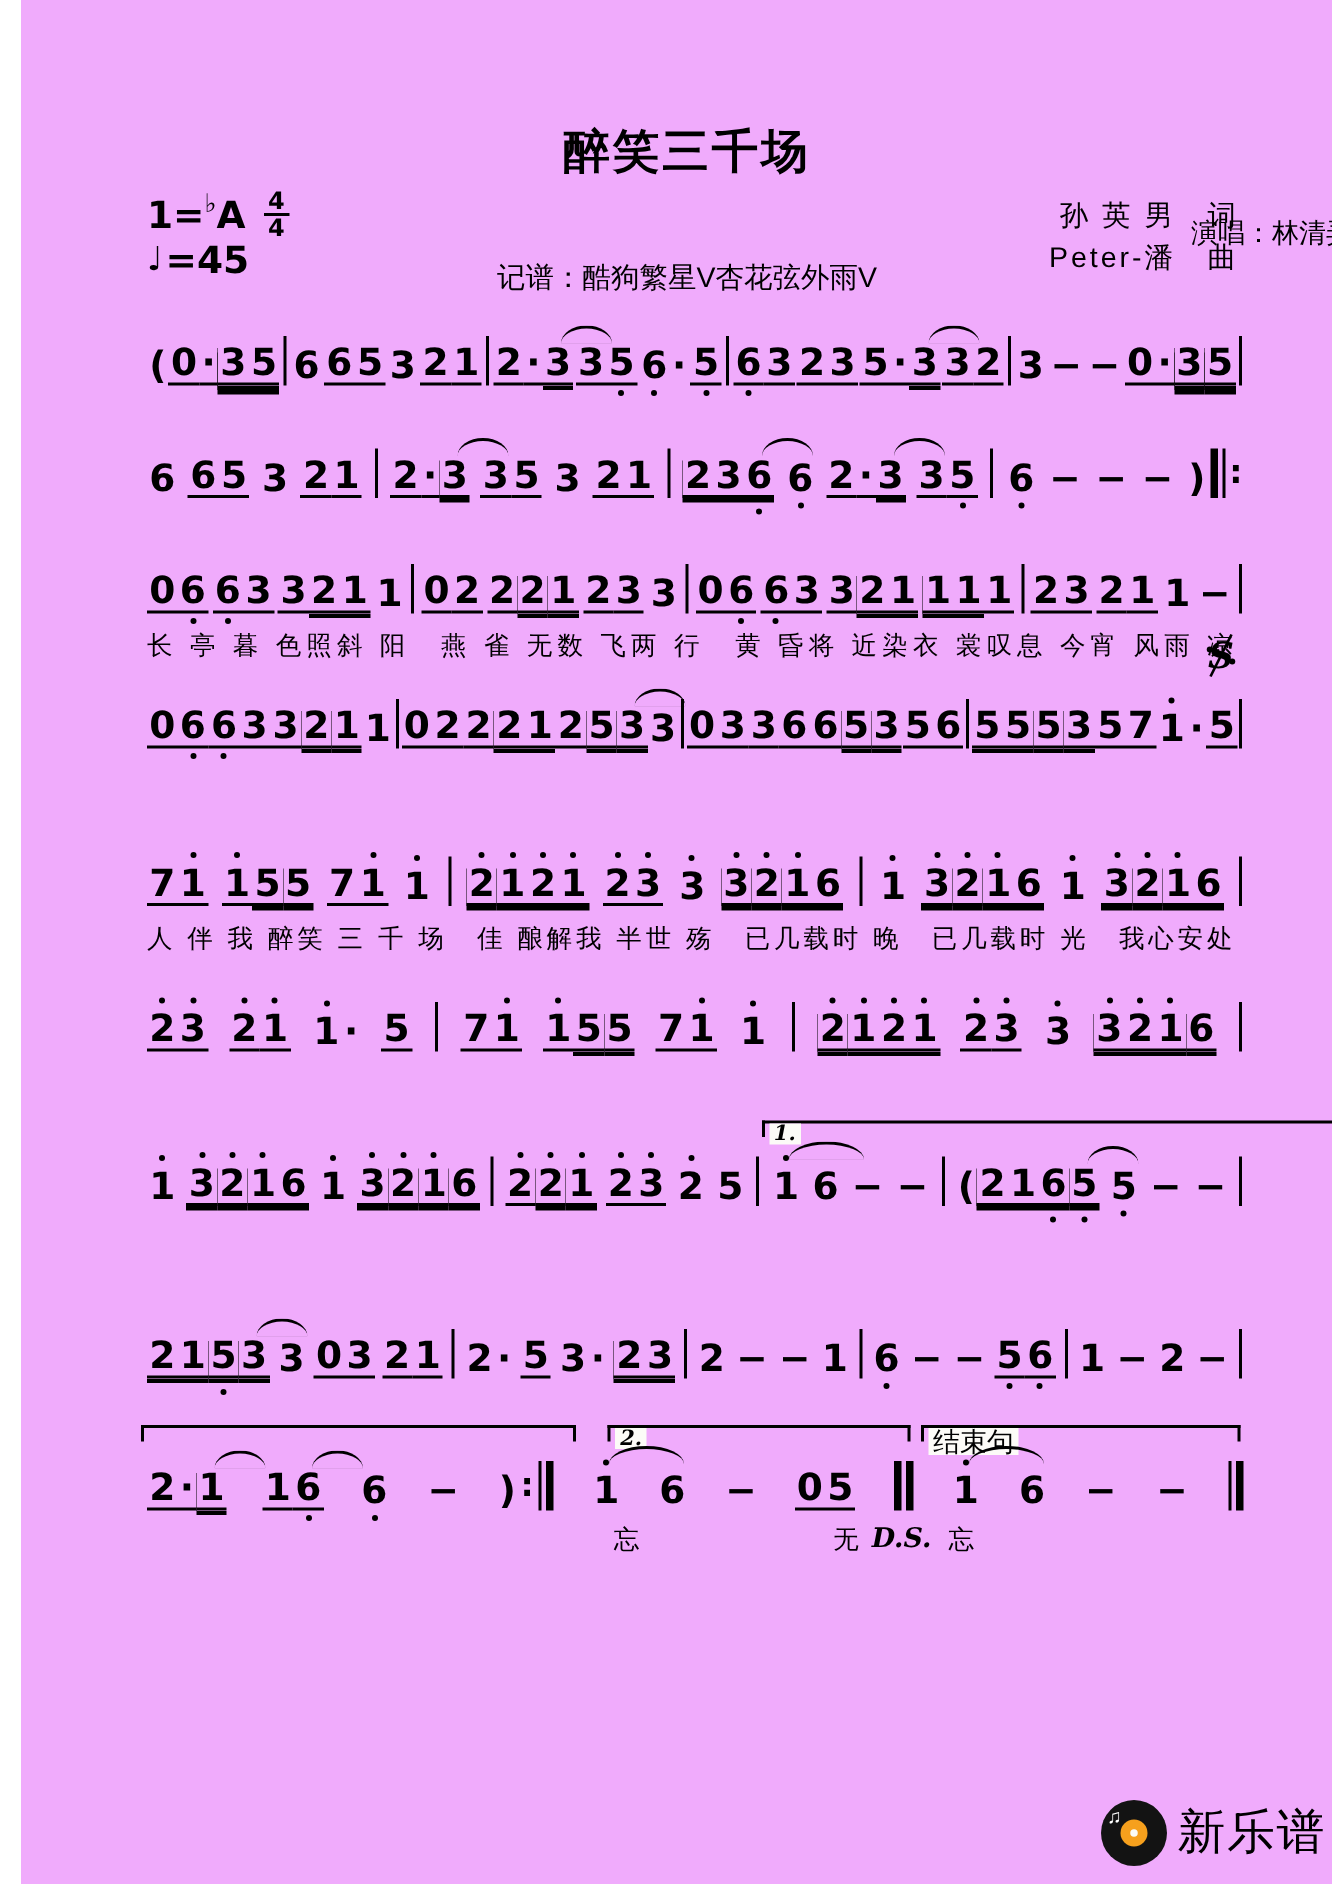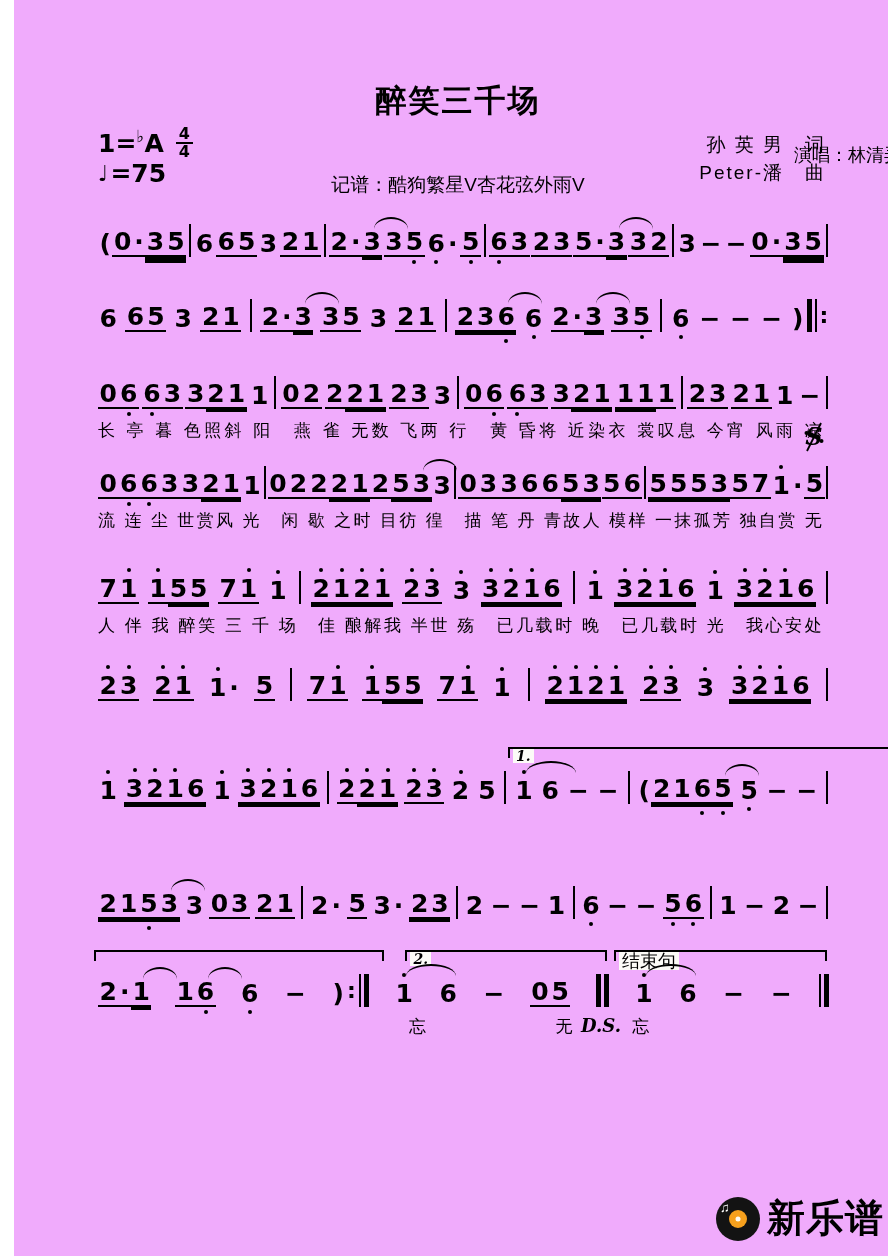--- a/index.html
+++ b/index.html
@@ -59,41 +59,41 @@
   .bklbl.cjk{font-family:"Liberation Sans",sans-serif;font-style:normal;font-weight:normal;font-size:18px;}
   .segno{position:absolute;right:6px;top:-18px;}
   
   .logo{position:absolute;right:18px;bottom:12px;display:flex;align-items:center;gap:7px;}
   .disc{position:relative;width:44px;height:44px;border-radius:50%;background:#131313;display:inline-block;}
   .hole{position:absolute;left:50%;top:50%;width:18px;height:18px;border-radius:50%;
         background:var(--accent,#f6a01d);transform:translate(-50%,-50%);}
   .hole::after{content:"";position:absolute;left:50%;top:50%;width:5px;height:5px;border-radius:50%;
         background:#fcfbf7;transform:translate(-50%,-50%);}
   .n1{position:absolute;left:4px;top:3px;color:#fff;font-size:13px;}
-  .brand{font-size:38px;font-weight:bold;letter-spacing:1px;}
+  .brand{font-size:32px;font-weight:normal;letter-spacing:1px;}
 </style>
 </head>
 <body>
 
 <div class="page">
   <h1 class="title">醉笑三千场</h1>
 
   <div class="keyblock">
     <div class="krow">
       <span class="k1">1=</span>
       <span class="flat">♭</span>
       <span class="k1">A</span>
       <span class="meter">
         <span class="mnum">4</span>
         <span class="mden">4</span>
       </span>
     </div>
     <div class="krow">
       <span class="qnote">♩</span>
-      <span class="k1">=75</span>
+      <span class="k1">=45</span>
     </div>
   </div>
 
   <div class="performer">演唱：林清弄</div>
   <div class="transcriber">记谱：酷狗繁星V杏花弦外雨V</div>
 
   <div class="credits">
     <div>孙 英 男　词</div>
     <div>Peter-潘　曲</div>
   </div>
@@ -427,21 +427,20 @@
             <span class="note">1<span class="od up"></span></span>
             <span class="note">·</span>
           </span>
           <span class="grp">
             <span class="note u1">5</span>
           </span>
           <span class="grp">
             <span class="bar"></span>
           </span>
         </div>
-        <div class="lyr">流 连 尘 世赏风 光　闲 歇 之时 目彷 徨　描 笔 丹 青故人 模样 一抹孤芳 独自赏 无</div>
       </div>
       <div class="nline line-5">
         <div class="nrow">
           <span class="grp">
             <span class="note u1">7</span>
             <span class="note u1">1<span class="od up"></span></span>
           </span>
           <span class="grp">
             <span class="note u1">1<span class="od up"></span></span>
             <span class="note u2">5</span>

